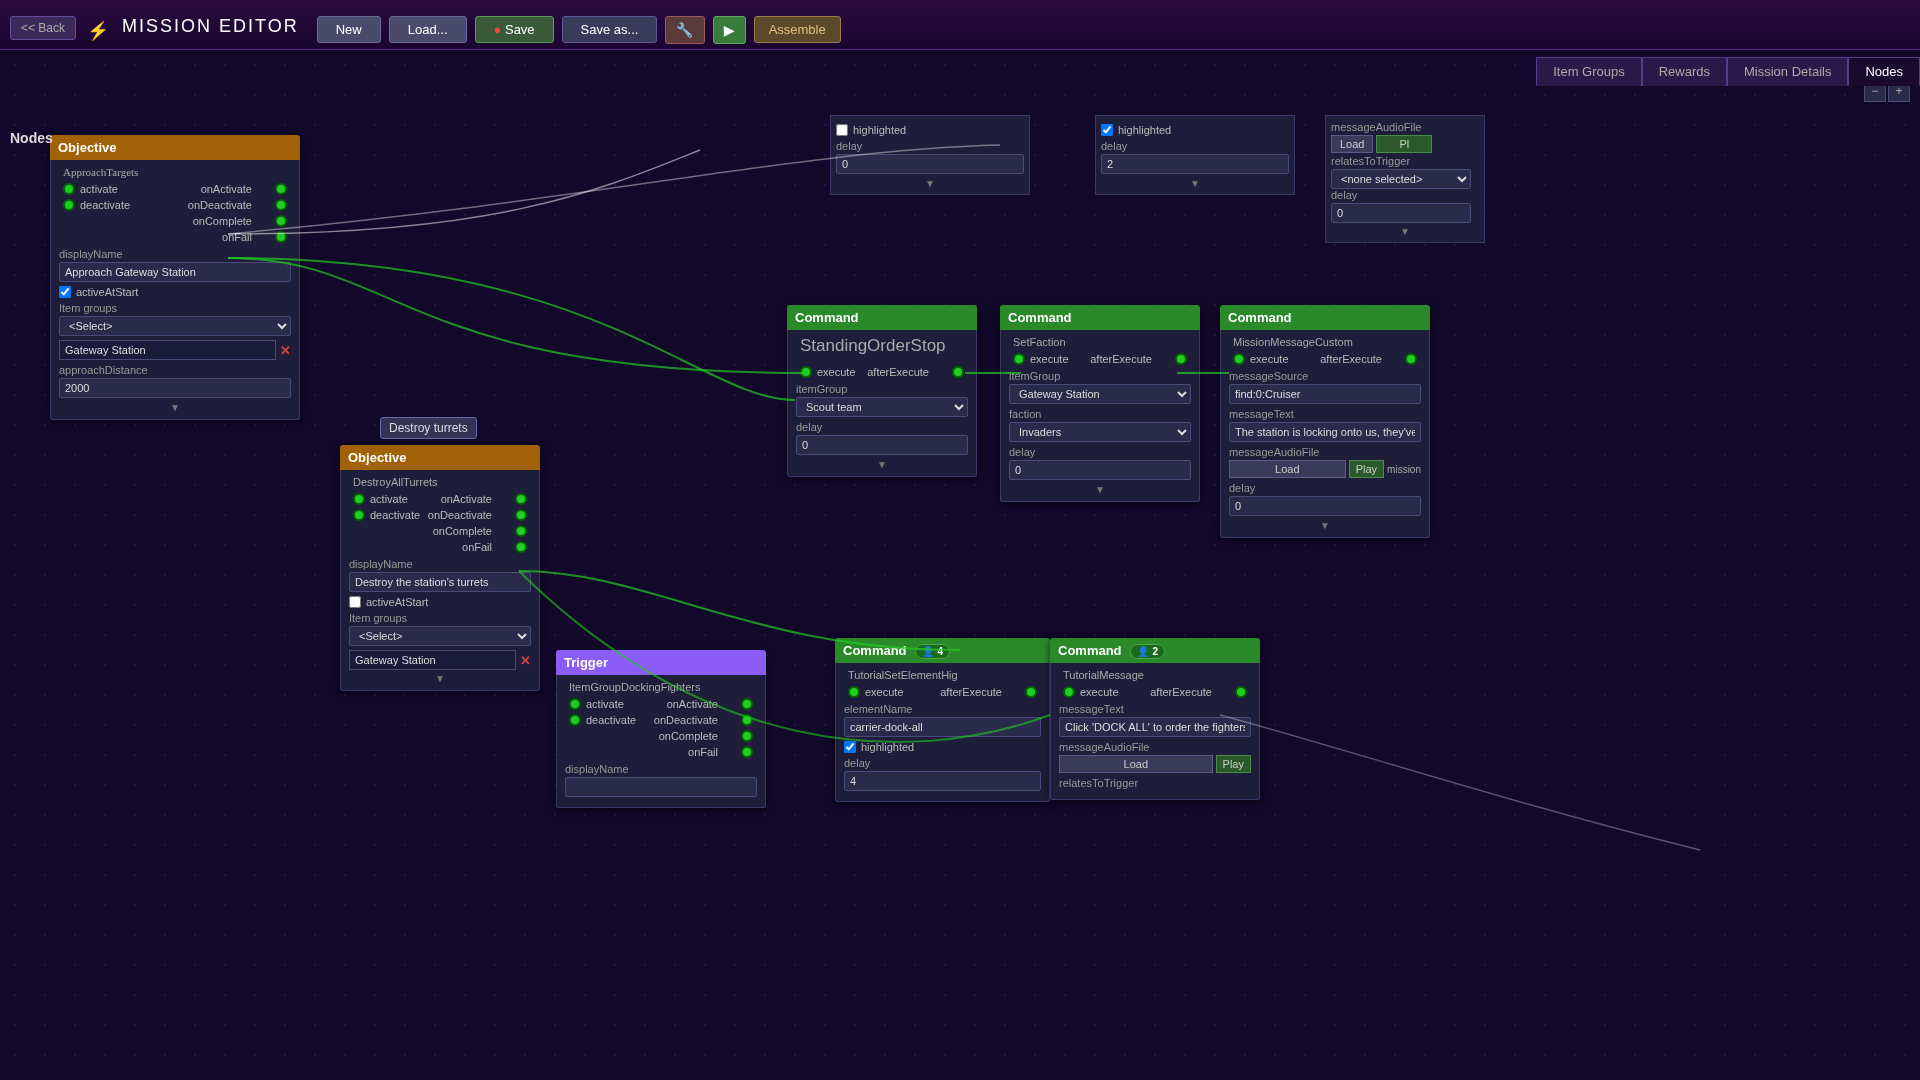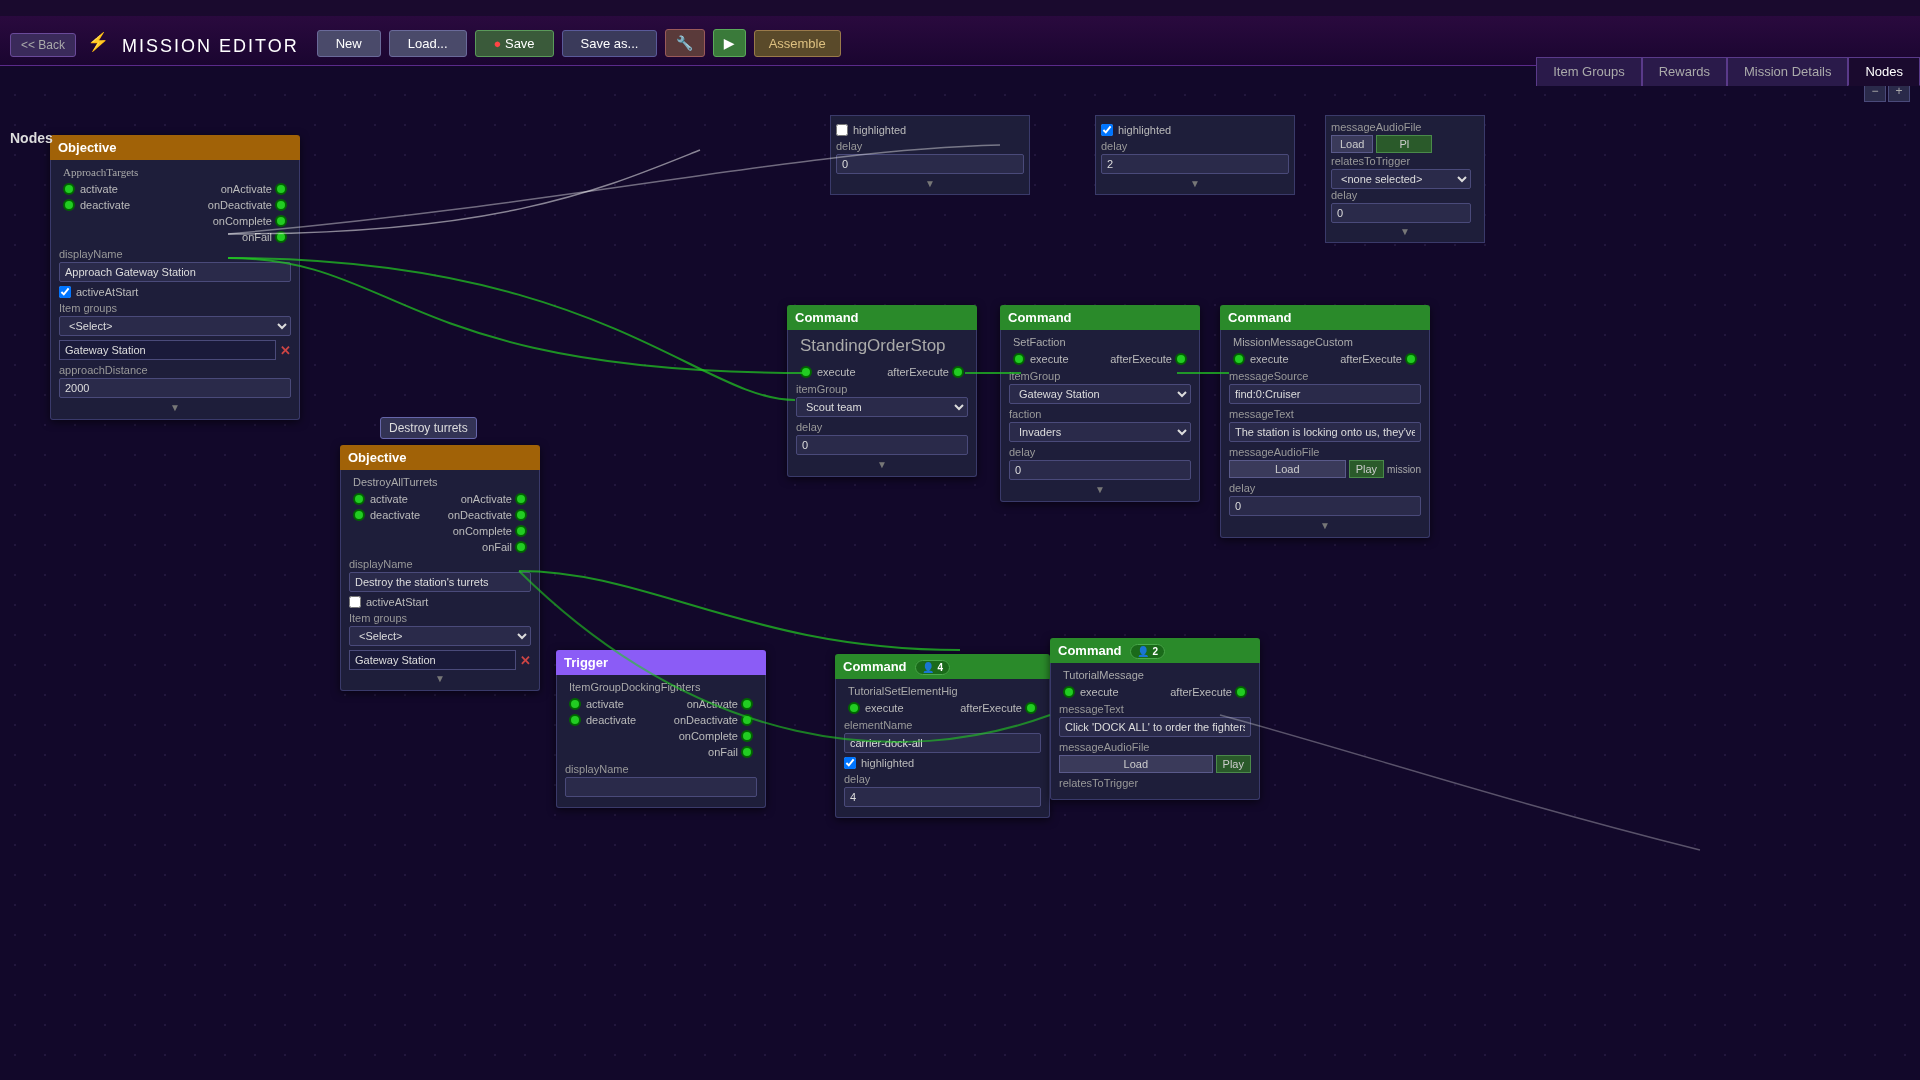--- a/index.html
+++ b/index.html
@@ -13,26 +13,25 @@
       color: #ccc;
     }
 
     
     #header {
       width: 100%;
       height: 50px;
       background: linear-gradient(to bottom, #2a0a3e, #1a0530);
       border-bottom: 1px solid #5a2a8a;
       display: flex;
-      align-items: flex-end;
-      padding: 8px 10px;
+      align-items: flex-start;
+      padding: 16px 10px;
       gap: 8px;
       position: relative;
       z-index: 100;
-      margin-top: 16px;
     }
     .header-back-btn {
       background: #3a2a5a;
       border: 1px solid #6a4a9a;
       color: #aaa;
       padding: 4px 10px;
       cursor: pointer;
       border-radius: 3px;
       font-size: 12px;
     }
@@ -174,21 +173,21 @@
 
     
     .port-row {
       display: flex;
       align-items: center;
       justify-content: space-between;
       margin: 2px 0;
       padding: 1px 4px;
     }
     .port-left { display: flex; align-items: center; gap: 5px; }
-    .port-right { display: flex; align-items: center; gap: 3px; }
+    .port-right { display: flex; align-items: center; gap: 23px; }
     .port-dot {
       width: 12px;
       height: 12px;
       border-radius: 50%;
       background: #22cc22;
       border: 2px solid #006600;
       flex-shrink: 0;
     }
     .port-label { font-size: 11px; color: #bbb; }
 
@@ -669,21 +668,21 @@
           <div class="port-dot"></div>
         </div>
       </div>
       <div class="field-row">
         <div class="field-label">displayName</div>
         <input class="field-input" value="" style="">
       </div>
     </div>
   </div>
 
-  <div class="node-card" style="left:835px;top:604px;width:215px;">
+  <div class="node-card" style="left:835px;top:588px;width:215px;">
     <div class="node-header command">
       <span>Command</span>
       <span style="background:#1a6a1a;border:1px solid #4aaa4a;border-radius:10px;padding:1px 6px;font-size:10px;margin-left:5px;">
         👤 <span>4</span>
       </span>
     </div>
     <div class="node-body">
       <div style="font-size:11px;color:#aaa;margin-bottom:4px;padding-left:4px;">TutorialSetElementHig</div>
       <div class="port-row">
         <div class="port-left">

